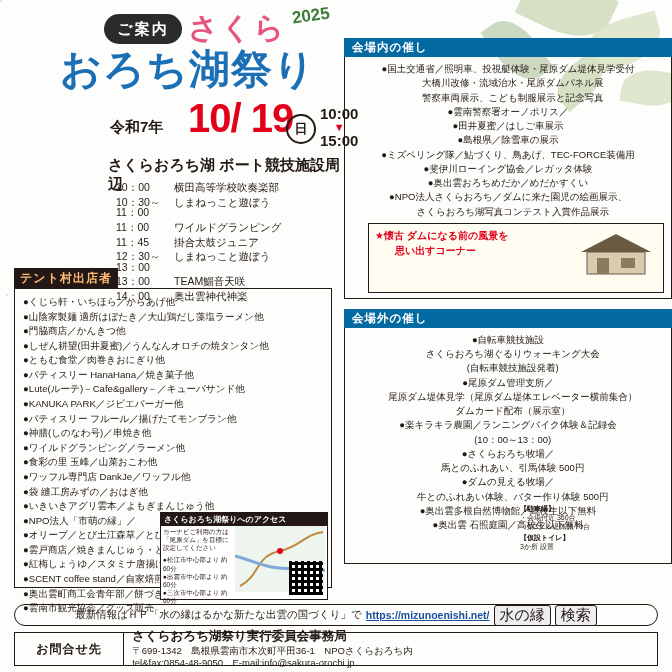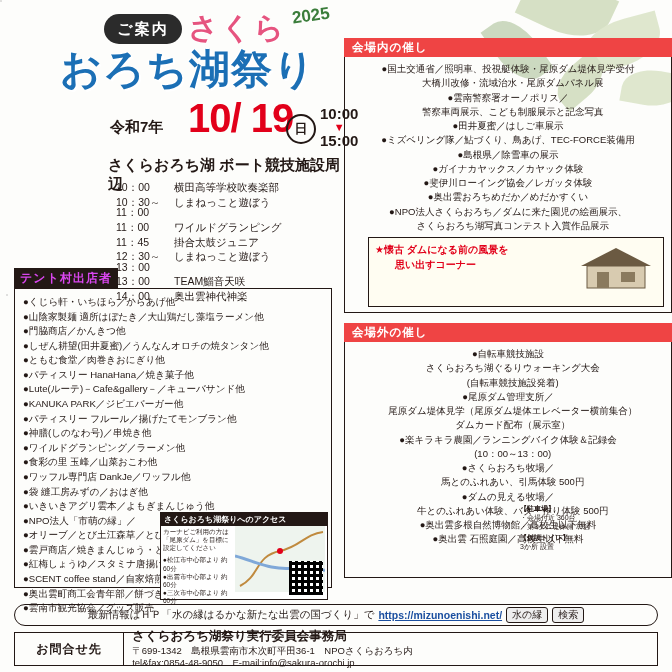--- a/index.html
+++ b/index.html
@@ -58,37 +58,37 @@
   }
 
   
   .sched{position:absolute;left:116px;top:182px;width:216px;font-size:10.5px;line-height:1.0;}
   .sched div{display:flex;margin-bottom:4.2px;}
   .sched .t{width:58px;flex:none;}
   .sched .e{flex:1;}
 
   
   .tentHead{
-    position:absolute;left:14px;top:268px;width:104px;height:20px;background:#231815;color:#d946ef;
+    position:absolute;left:14px;top:268px;width:104px;height:20px;background:#231815;color:#fdba74;
     font-size:12px;font-weight:bold;display:flex;align-items:center;justify-content:center;letter-spacing:1px;
   }
   .tentBox{
     position:absolute;left:14px;top:288px;width:318px;height:300px;
     border:1.4px solid #231815;padding:6px 8px;box-sizing:border-box;
     font-size:9.6px;line-height:1.52;
   }
   .tentBox div{white-space:nowrap;overflow:hidden;}
 
   
   .foodimg{position:absolute;border-radius:50%;border:1px solid #cfcfcf;background:#f3efe7;}
 
   
   .right{position:absolute;left:344px;top:0;width:328px;height:672px;}
   .secHead{
-    height:19px;background:#ef4444;color:#fff;font-size:11.5px;font-weight:bold;
+    height:19px;background:#0369a1;color:#fff;font-size:11.5px;font-weight:bold;
     display:flex;align-items:center;padding-left:8px;letter-spacing:1px;
   }
   .secBox{
     border:1.2px solid #231815;border-top:none;box-sizing:border-box;
     padding:5px 7px;font-size:9.5px;line-height:1.5;
   }
   .secBox .row{display:block;text-align:center;}
   .star{color:#e2001a;font-weight:bold;}
 
   .memBox{
@@ -108,21 +108,21 @@
      repeating-linear-gradient(90deg,#000 0 3px,transparent 3px 6px);
      background-blend-mode:multiply;}
 
   
   .hpBar{
     position:absolute;left:14px;top:604px;width:644px;height:22px;
     border:1.2px solid #231815;border-radius:11px;box-sizing:border-box;
     display:flex;align-items:center;justify-content:center;font-size:10.5px;gap:4px;
   }
   .hpUrl{color:#1b4fa0;font-weight:bold;}
-  .searchPill{border:1px solid #231815;border-radius:3px;padding:0 5px;font-size:10px;background:#eee;}
+  .searchPill{border:1px solid #231815;border-radius:3px;padding:0 5px;font-size:15px;background:#eee;}
 
   
   .footer{
     position:absolute;left:14px;top:632px;width:644px;height:34px;
     border:1.4px solid #231815;box-sizing:border-box;display:flex;align-items:center;
   }
   .footLbl{width:108px;text-align:center;font-size:12px;font-weight:bold;letter-spacing:1px;}
   .footBody{flex:1;font-size:9.5px;line-height:1.35;}
   .footBody .org{font-size:12.5px;font-weight:bold;}
   .vline{width:1.2px;height:100%;background:#231815;}
@@ -225,26 +225,25 @@
   <div style="position:absolute;left:4px;top:296px;width:0;height:0;"></div>
   <div class="foodimg" style="position:absolute;left:6px;top:294px;width:0;height:0;"></div>
 
   <div class="right">
 
     <div style="margin-top:38px;">
       <div class="secHead">会場内の催し</div>
       <div class="secBox">
         <div class="row">●国土交通省／照明車、投視艇体験・尾原ダム堤体見学受付</div>
         <div class="row">　大橋川改修・流域治水・尾原ダムパネル展</div>
+        <div class="row">　警察車両展示、こども制服展示と記念写真</div>
         <div class="row">●雲南警察署オーノポリス／</div>
-        <div class="row">　警察車両展示、こども制服展示と記念写真</div>
         <div class="row">●田井夏蜜／はしご車展示</div>
+        <div class="row">●島根県／除雪車の展示</div>
         <div class="row">●ミズベリング隊／鮎づくり、鳥あげ、TEC-FORCE装備用</div>
-        <div class="row">●島根県／除雪車の展示</div>
-        <div class="row">●ガイナカヤックス／カヤック体験</div>
         <div class="row">●斐伊川ローイング協会／レガッタ体験</div>
         <div class="row">●奥出雲おろちめだか／めだかすくい</div>
         <div class="row">●NPO法人さくらおろち／ダムに来た園児の絵画展示、</div>
         <div class="row">　さくらおろち湖写真コンテスト入賞作品展示</div>
 
         <div class="memBox">
           <div class="star">★懐古 ダムになる前の風景を</div>
           <div class="star">　　思い出すコーナー</div>
           <svg class="house" viewBox="0 0 78 48">
             <polygon points="39,4 74,22 4,22" fill="#6b5a42"></polygon>

